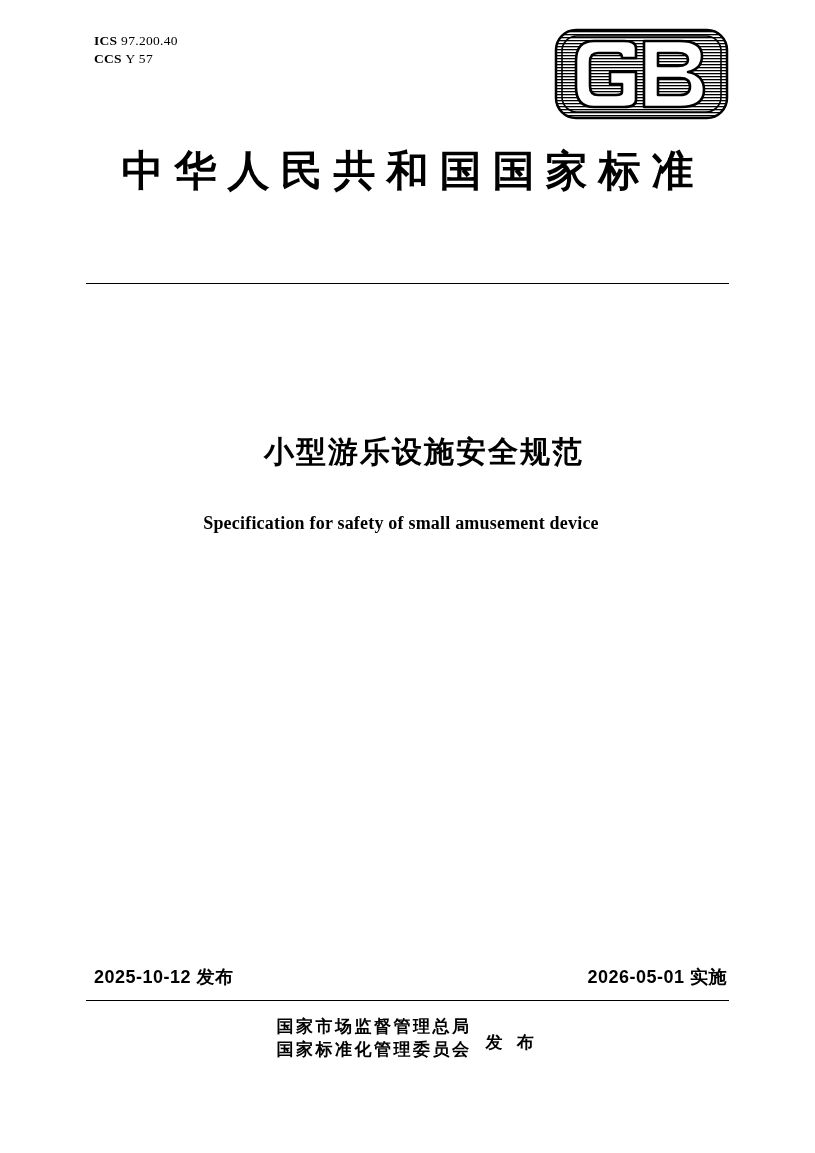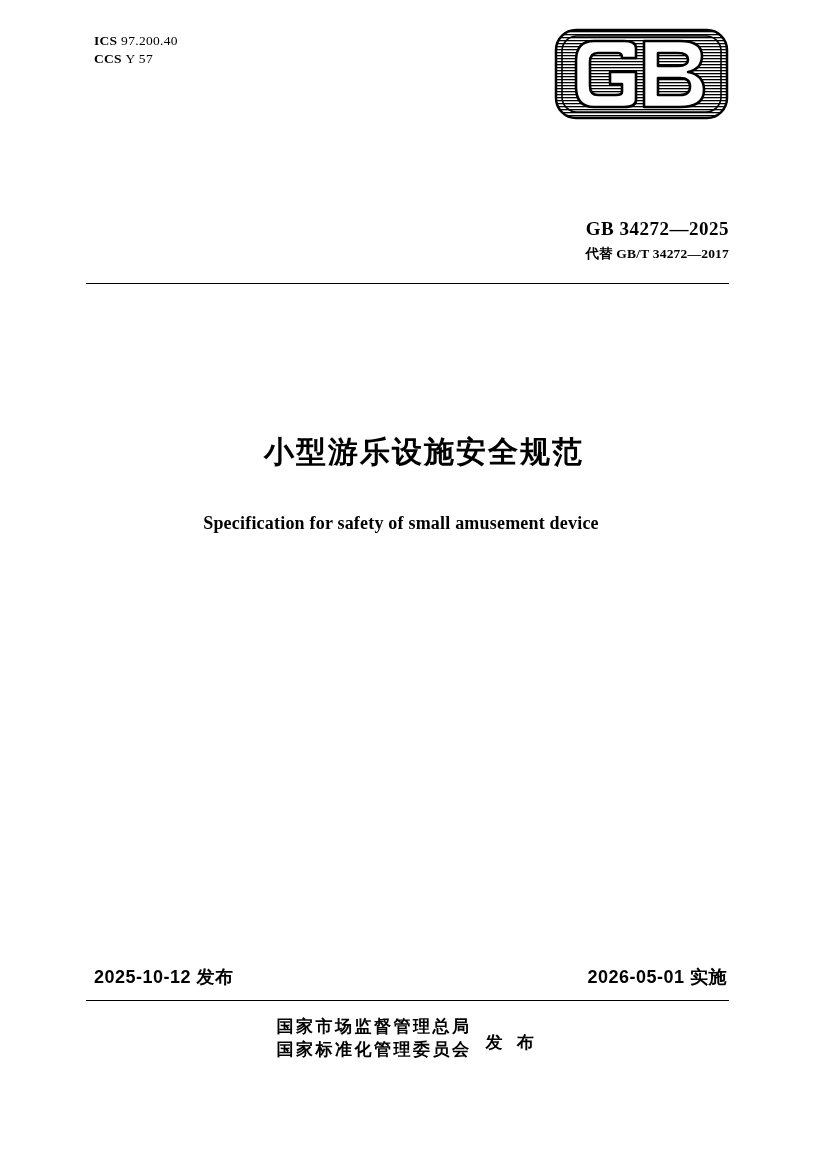--- a/index.html
+++ b/index.html
@@ -210,25 +210,22 @@
       <g>
         <path d="M82 30 L82 20 Q82 13 70 13 L40 13 Q22 13 22 33 L22 59 Q22 79 40 79 L70 79 Q82 79 82 72 L82 44 L56 44 L56 56 L68 56 L68 64 Q68 67 62 67 L44 67 Q36 67 36 58 L36 34 Q36 25 44 25 L64 25 Q68 25 68 30 Z" fill="#ffffff" stroke="#000" stroke-width="2.6" stroke-linejoin="round"></path>
       </g>
 
       <g>
         <path d="M90 13 L126 13 Q148 13 148 28 Q148 41 134 44 Q150 47 150 62 Q150 79 126 79 L90 79 Z M104 25 L104 38 L124 38 Q134 38 134 31.5 Q134 25 124 25 Z M104 50 L104 67 L126 67 Q136 67 136 58.5 Q136 50 126 50 Z" fill="#ffffff" stroke="#000" stroke-width="2.6" stroke-linejoin="round" fill-rule="evenodd"></path>
       </g>
     </svg>
   </div>
 
-
-  <div class="std-num-block">
-    <div class="std-num">GB 34272—2025</div>
-    <div class="std-replace">代替 GB/T 34272—2017</div>
-  </div>
+  <div class="cn-title">中华人民共和国国家标准</div>
+
 
   <div class="rule-top"></div>
 
   <div class="doc-title-cn">小型游乐设施安全规范</div>
   <div class="doc-title-en">Specification for safety of small amusement device</div>
 
   <div class="rule-bottom"></div>
 
   <div class="date-issue">2025-10-12 发布</div>
   <div class="date-effective">2026-05-01 实施</div>

